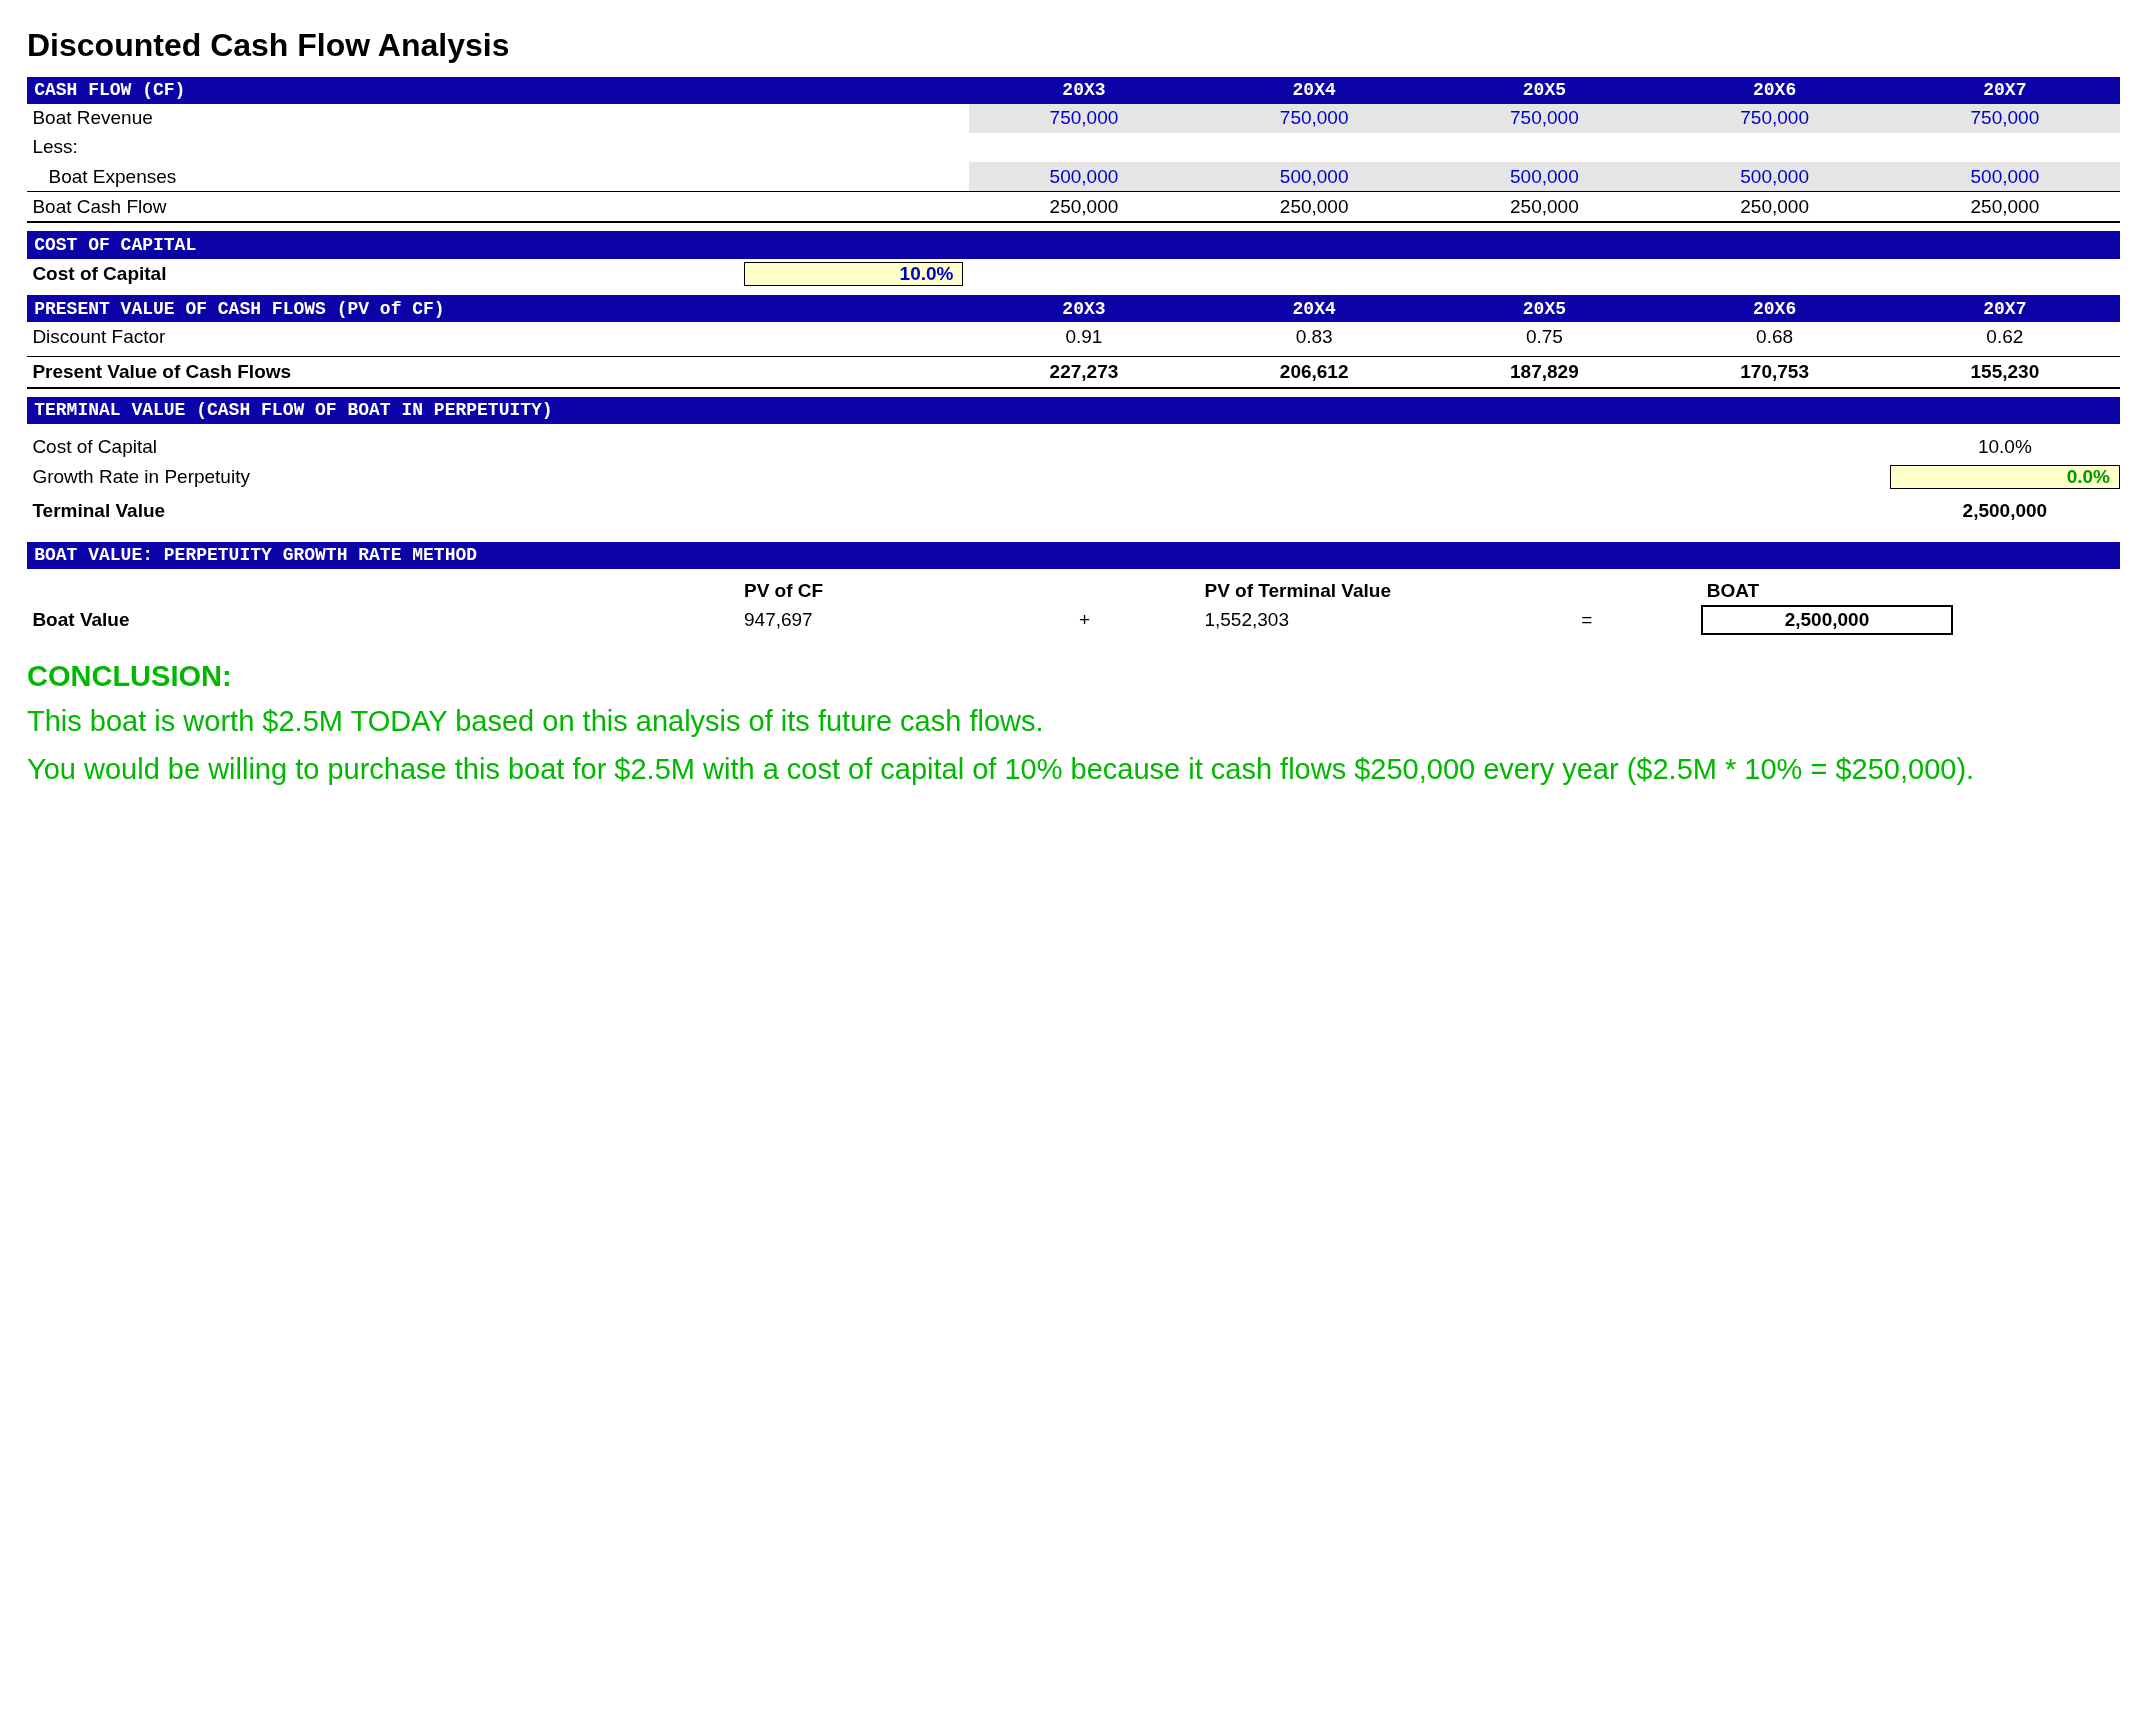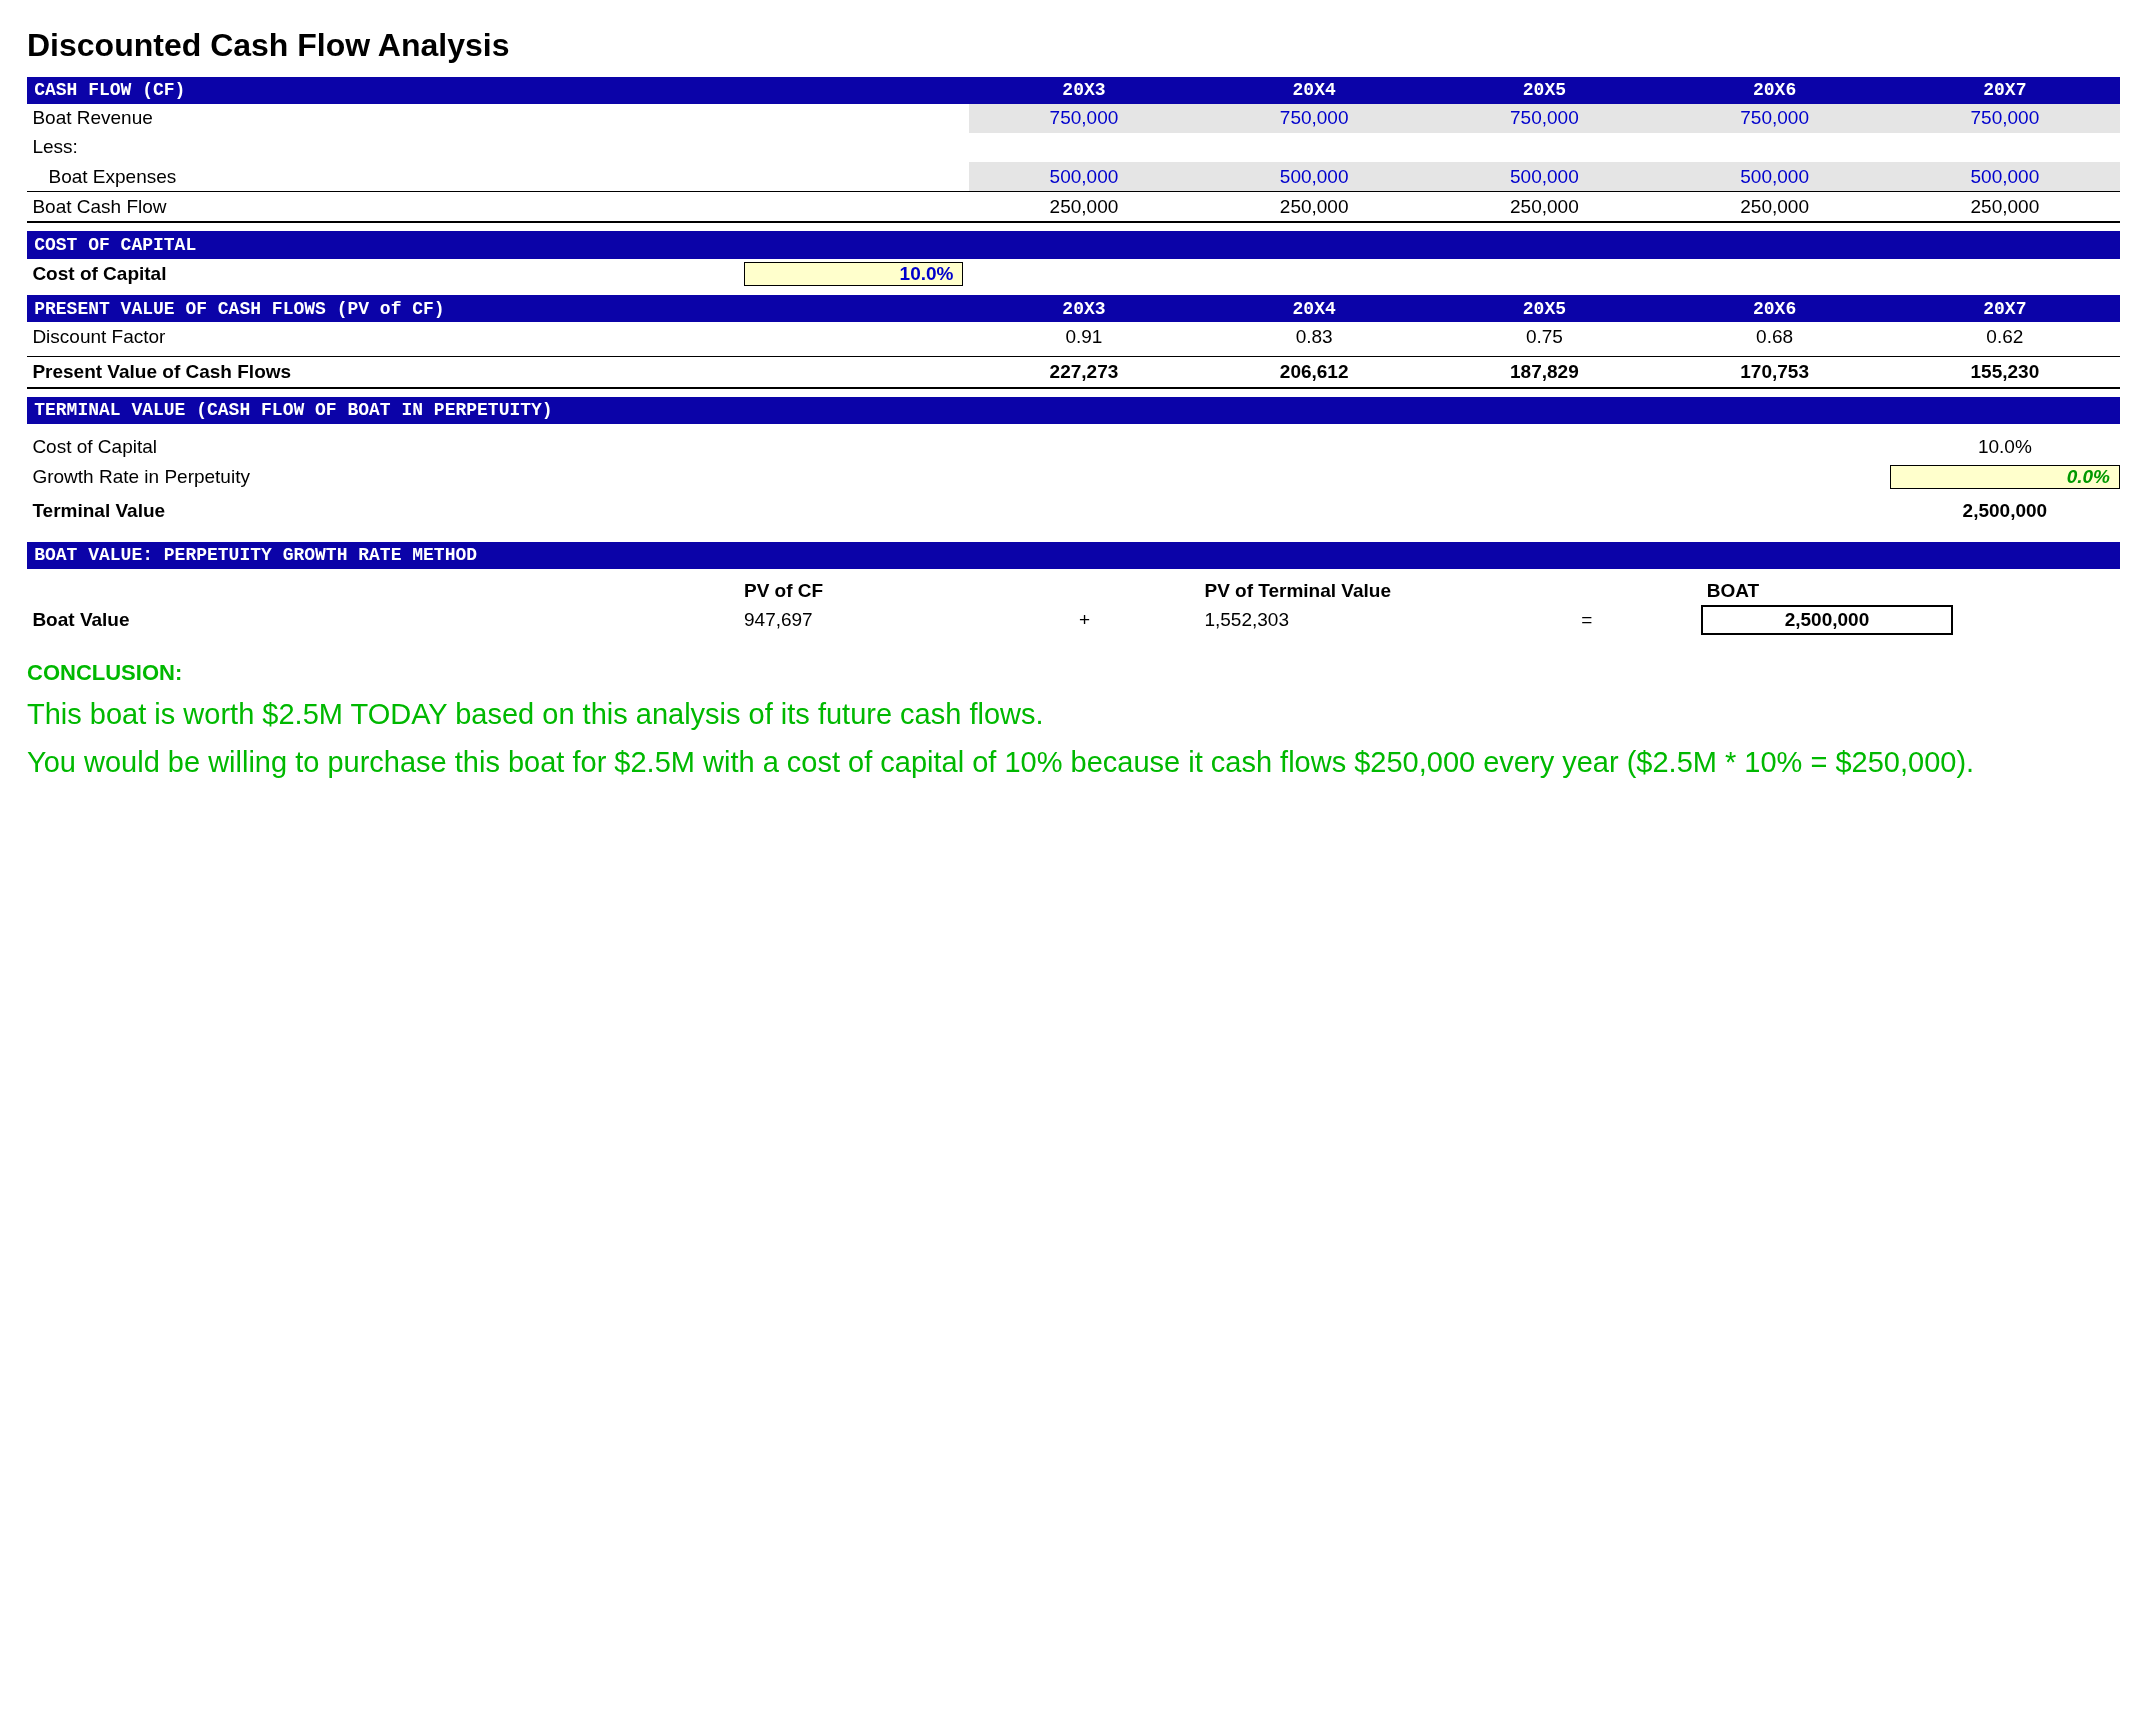--- a/index.html
+++ b/index.html
@@ -52,34 +52,33 @@
     text-align: right;
     padding-right: 9px;
   }
   .input-box-green {
     border: 1.8px solid #000;
     background: #ffffcc;
     color: #009900;
     font-weight: bold;
     text-align: right;
     padding-right: 9px;
-    font-style: italic;
   }
   .top-border { border-top: 1.3px solid #000; }
   .thick-border { border-top: 2.7px solid #000; }
   .result-box {
     border: 2.7px solid #000;
     font-weight: bold;
     text-align: center;
     padding: 1.8px 9px;
   }
   .conclusion-heading {
     color: #00b800;
     font-weight: bold;
-    font-size: 22px;
+    font-size: 29px;
     margin-top: 25px;
     margin-bottom: 9px;
   }
   .conclusion-text {
     color: #00b800;
     font-size: 29px;
     line-height: 1.35;
     margin: 9px 0;
   }
   col.label { width: 34%; }

